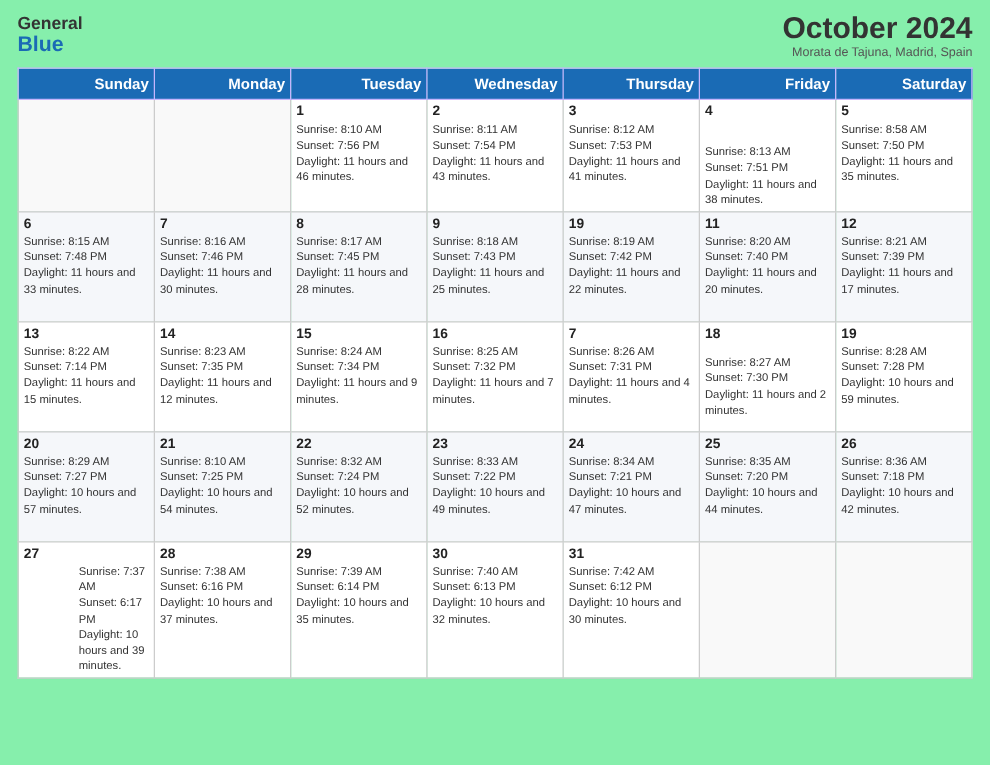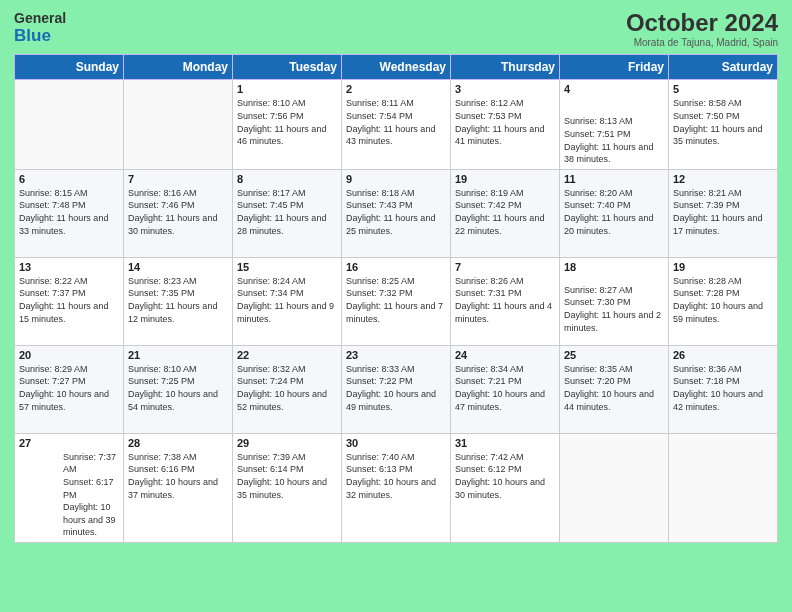--- a/index.html
+++ b/index.html
@@ -191,21 +191,21 @@
             <div class="day-num">12</div>
             <div class="day-info" style="white-space: pre-line;">Sunrise: 8:21 AM
 Sunset: 7:39 PM
 Daylight: 11 hours and 17 minutes.</div>
           </td>
         </tr>
         <tr>
           <td>
             <div class="day-num">13</div>
             <div class="day-info" style="white-space: pre-line;">Sunrise: 8:22 AM
-Sunset: 7:37 PM
+Sunset: 7:14 PM
 Daylight: 11 hours and 15 minutes.</div>
           </td>
           <td>
             <div class="day-num">14</div>
             <div class="day-info" style="white-space: pre-line;">Sunrise: 8:23 AM
 Sunset: 7:35 PM
 Daylight: 11 hours and 12 minutes.</div>
           </td>
           <td>
             <div class="day-num">15</div>

